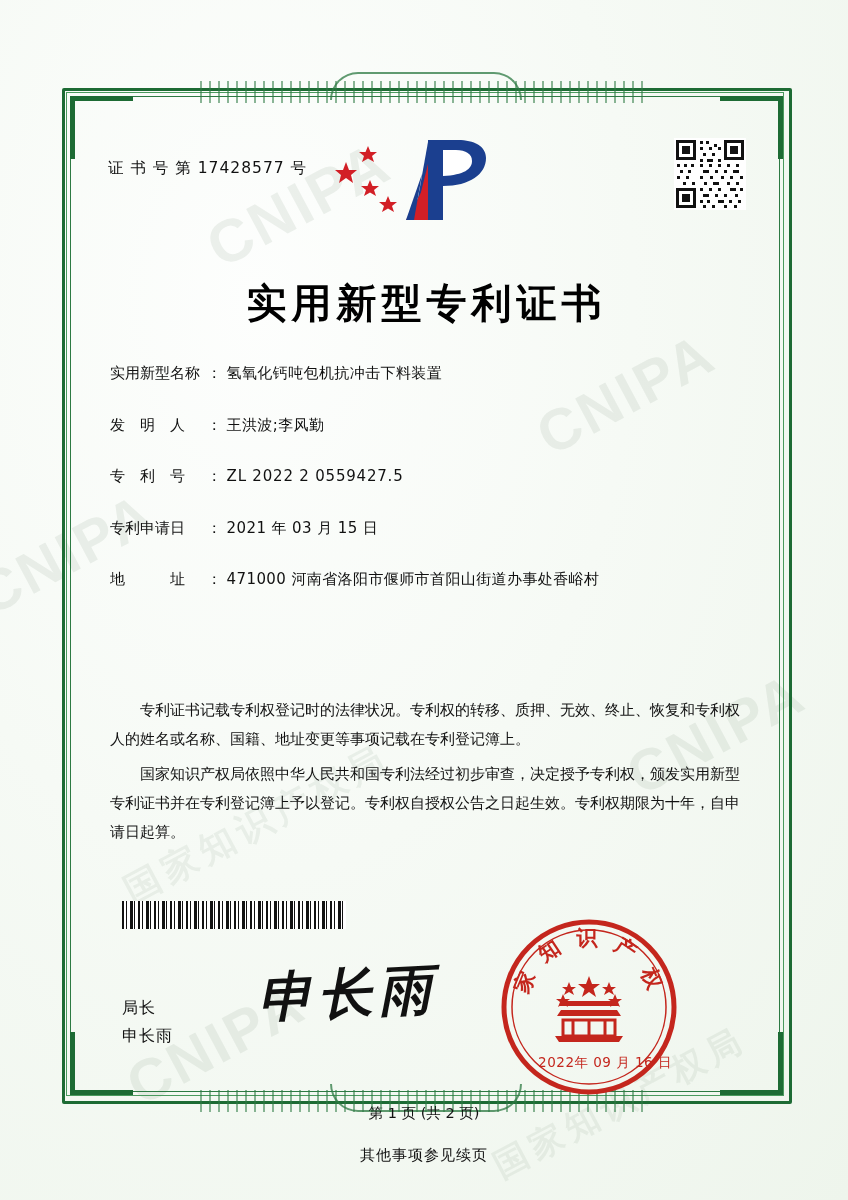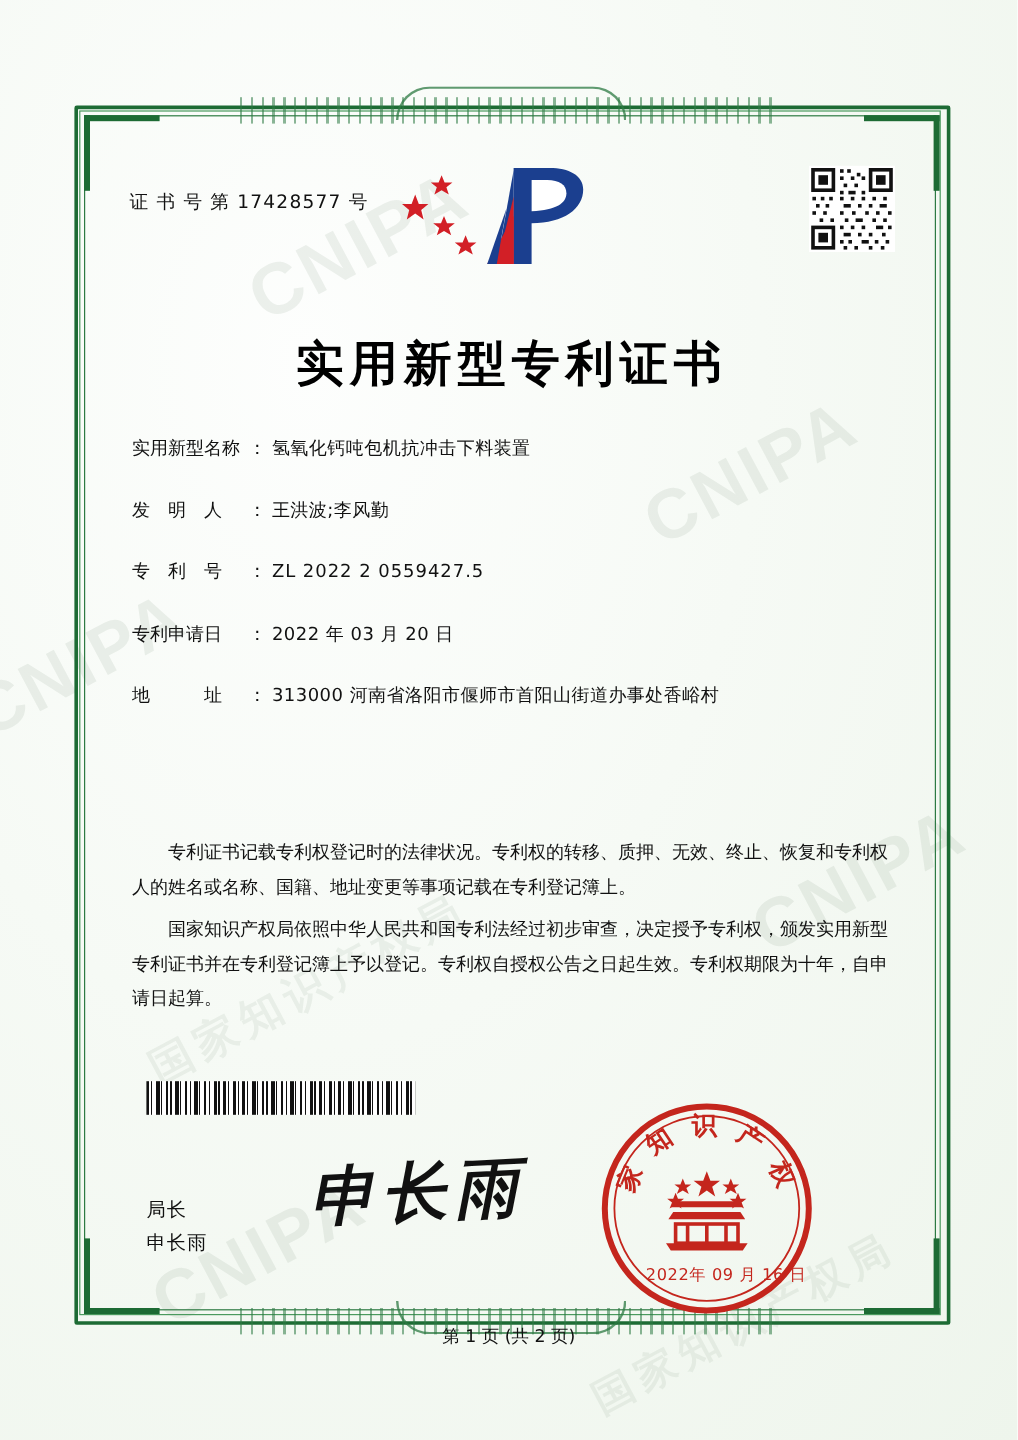--- a/index.html
+++ b/index.html
@@ -434,28 +434,28 @@
 
       <div class="field">
         <span class="lab">专　利　号</span>
         <span>：</span>
         <span class="val mono">ZL 2022 2 0559427.5</span>
       </div>
 
       <div class="field">
         <span class="lab">专利申请日</span>
         <span>：</span>
-        <span class="val">2022 年 03 月 20 日</span>
+        <span class="val">2021 年 03 月 15 日</span>
       </div>
 
 
       <div class="field">
         <span class="lab">地　　　址</span>
         <span>：</span>
-        <span class="val">313000 河南省洛阳市偃师市首阳山街道办事处香峪村</span>
+        <span class="val">471000 河南省洛阳市偃师市首阳山街道办事处香峪村</span>
       </div>
 
 
     </div>
 
     <div class="paras">
       <p>专利证书记载专利权登记时的法律状况。专利权的转移、质押、无效、终止、恢复和专利权人的姓名或名称、国籍、地址变更等事项记载在专利登记簿上。</p>
       <p>国家知识产权局依照中华人民共和国专利法经过初步审查，决定授予专利权，颁发实用新型专利证书并在专利登记簿上予以登记。专利权自授权公告之日起生效。专利权期限为十年，自申请日起算。</p>
     </div>
 
@@ -495,14 +495,15 @@
             <polygon points="26,6 28,11 33,11 29,14 31,19 26,16 21,19 23,14 19,11 24,11"></polygon>
           </g>
         </g>
       </svg>
     </div>
     <div class="seal-date">2022年 09 月 16 日</div>
 
   </div>
 
   <div class="page-no">第 1 页 (共 2 页)</div>
+  <div class="footnote">其他事项参见续页</div>
 
 </div>
 
 </body></html>

